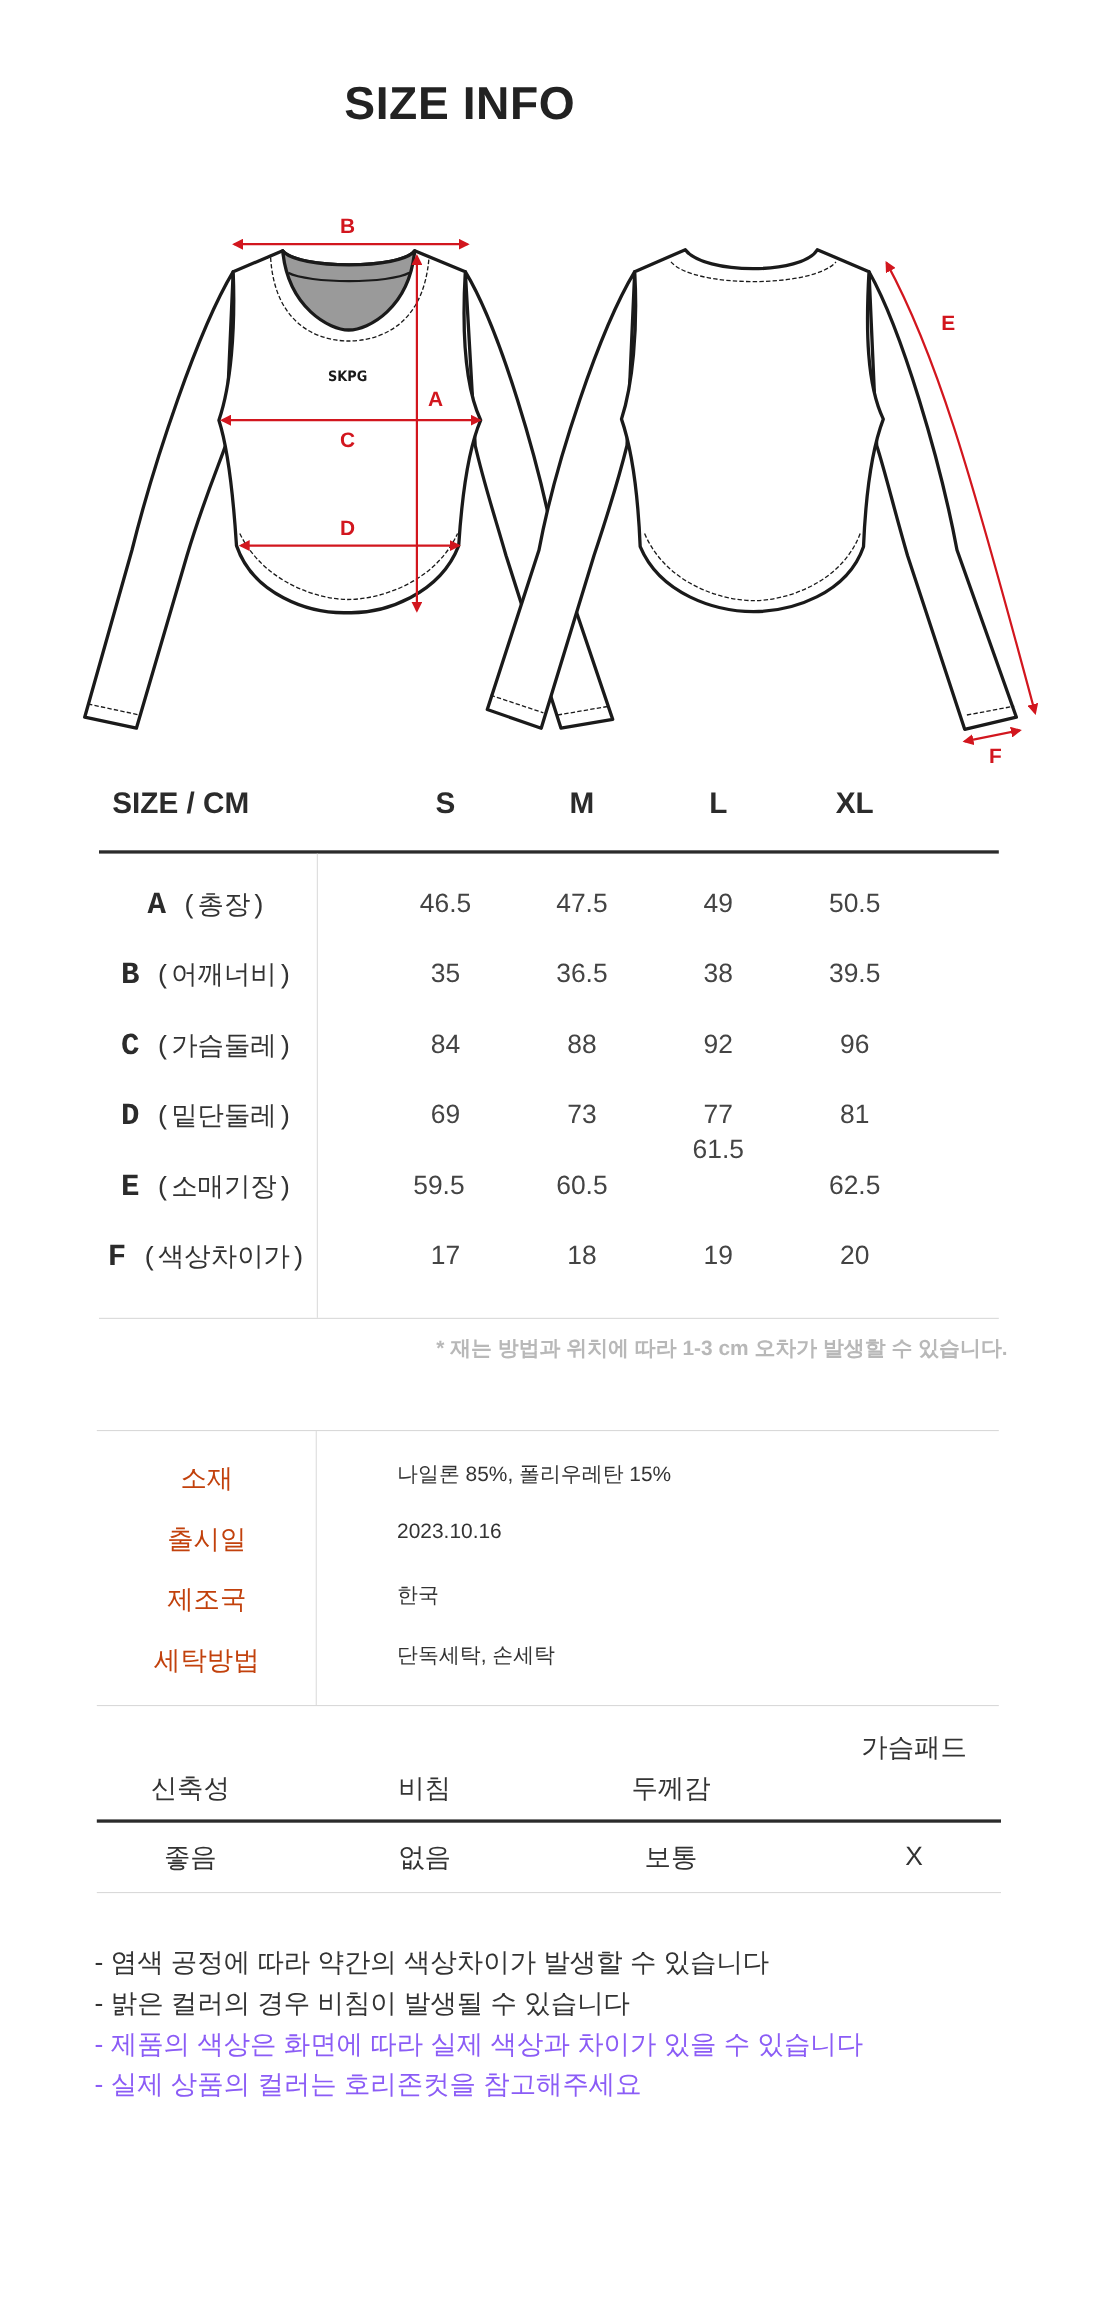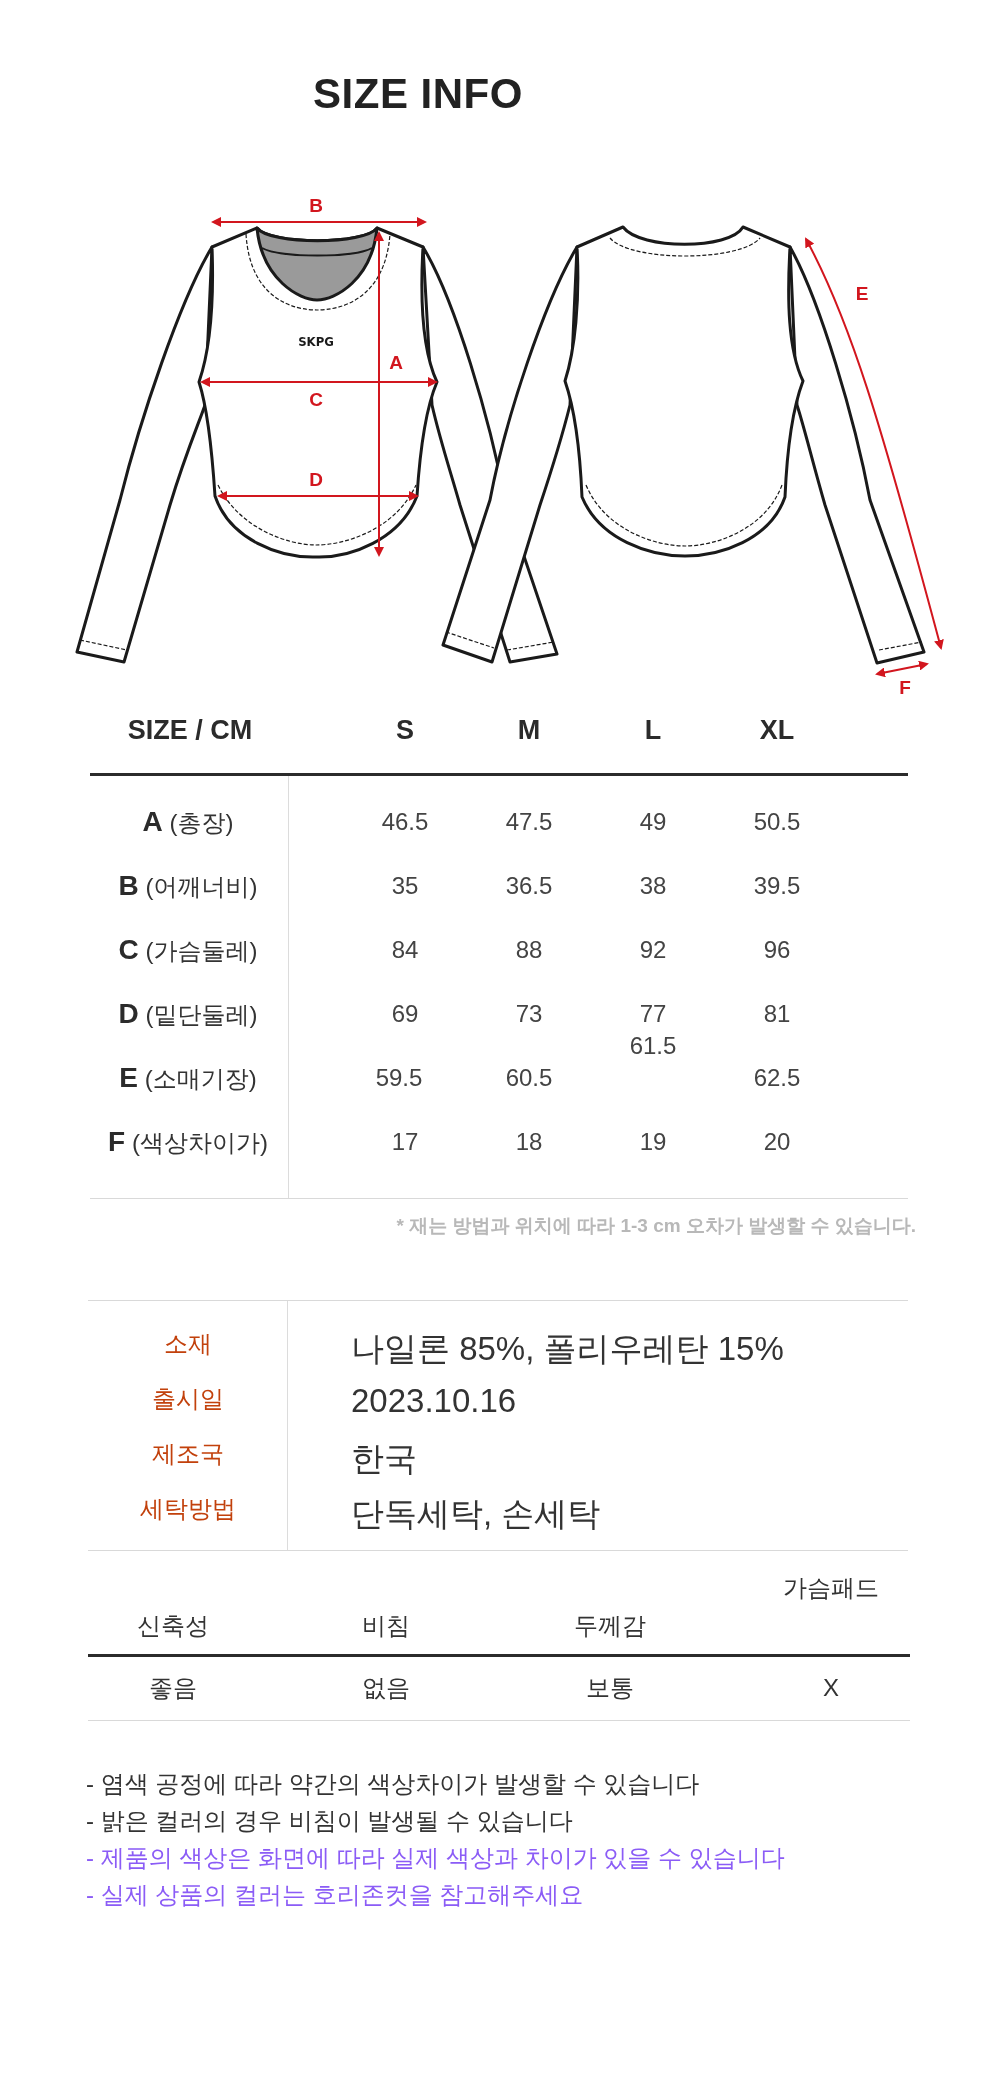--- a/index.html
+++ b/index.html
@@ -5,33 +5,33 @@
     html, body { margin: 0; padding: 0; background: #ffffff; }
     body { width: 1000px; height: 2092px; position: relative; overflow: hidden;
            font-family: "Liberation Sans", "DejaVu Sans", sans-serif; color: #222; }
     .abs { position: absolute; }
     .title { left: 0; width: 836px; top: 70px; text-align: center; font-size: 42px;
              font-weight: bold; color: #222; letter-spacing: 0.5px; }
     .diagram { left: 0; top: 180px; width: 1000px; height: 520px; }
 
     
     .size-head { top: 715px; font-size: 27px; font-weight: bold; color: #2b2b2b; }
-    .size-head-label { left: 90px; width: 200px; text-align: center; }
+    .size-head-label { left: 102px; width: 200px; text-align: left; }
     .col { width: 100px; text-align: center; margin-left: -50px; }
     .hline-dark { height: 3px; background: #2b2b2b; }
     .hline-light { height: 1px; background: #d9d9d9; }
     .vline-light { width: 1px; background: #dcdcdc; }
-    .row-label { left: 88px; width: 200px; text-align: center; font-size: 24px; color: #333; }
+    .row-label { left: 88px; width: 200px; text-align: center; font-size: 24px; color: #333; font-family: Liberation Mono, monospace; }
     .row-label b { font-size: 28px; font-weight: bold; color: #2b2b2b; }
     .cell { font-size: 24px; color: #444; width: 100px; text-align: center; margin-left: -50px; }
     .note { right: 84px; top: 1213px; font-size: 19px; color: #b8b8b8; font-weight: bold; }
 
     
     .mat-label { left: 88px; width: 200px; text-align: center; font-size: 24px; color: #c2410c; }
-    .mat-value { left: 351px; font-size: 33px; color: #333; }
+    .mat-value { left: 361px; font-size: 19px; color: #333; }
 
     
     .feat { font-size: 24px; color: #333; width: 160px; text-align: center; margin-left: -80px; }
 
     
     .notice { left: 86px; font-size: 24px; color: #333; }
     .notice.red { color: #8b5cf6; }
   </style>
 </head>
 <body>

